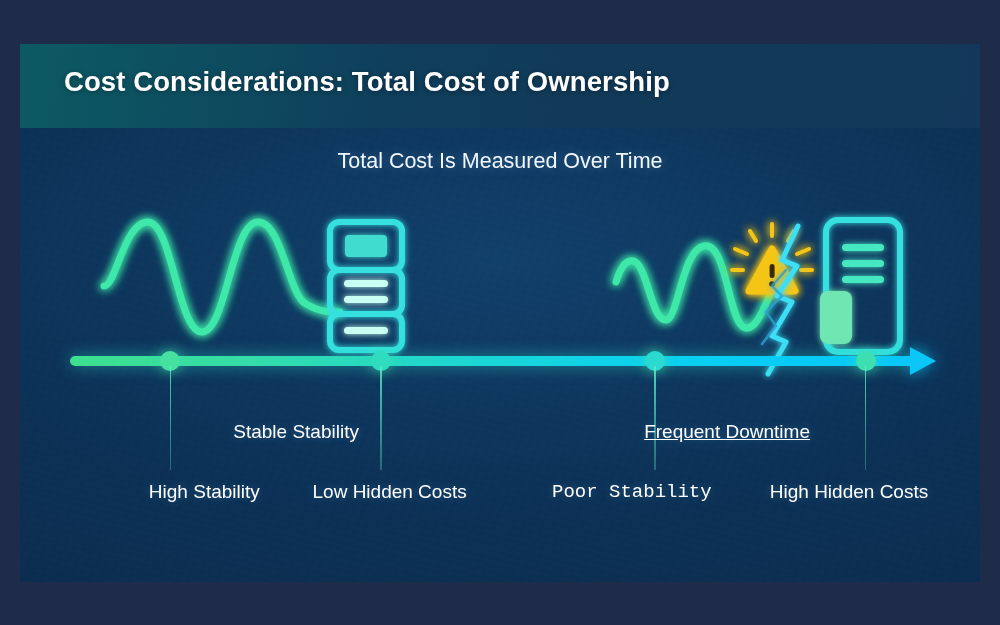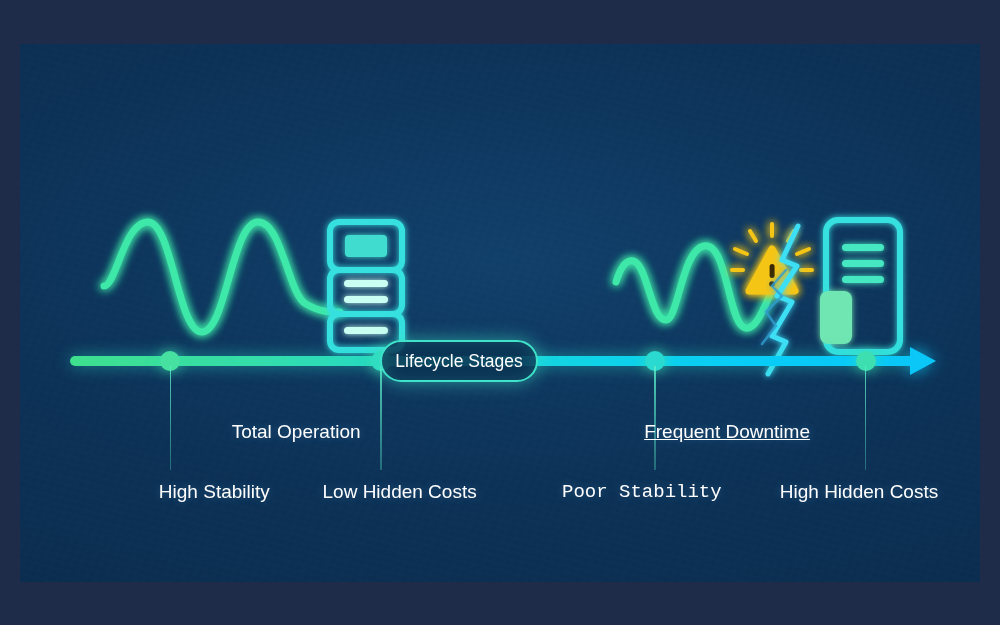--- a/index.html
+++ b/index.html
@@ -87,30 +87,33 @@
     position: absolute; top: 377px; text-align: center;
     font-size: 19px; color: #ffffff; white-space: nowrap;
     transform: translateX(-50%);
     text-shadow: 0 0 10px rgba(120,200,255,.3);
   }
   .cap-low {
     position: absolute; top: 437px; text-align: center;
     font-size: 19px; color: #ffffff; white-space: nowrap;
     transform: translateX(-50%);
     text-shadow: 0 0 10px rgba(120,200,255,.3);
-    margin-left: 10px;
   }
 </style>
 </head>
 <body>
 
 <div id="slide">
   <div id="noise"></div>
 
-
+  <div id="titlebar">
+    <div id="title">Cost Considerations: Total Cost of Ownership</div>
+  </div>
+
+  <div id="subtitle">Total Cost Is Measured Over Time</div>
 
   <svg id="art" viewBox="0 0 960 538">
     <defs>
       <filter id="glowG" x="-60%" y="-60%" width="220%" height="220%">
         <feGaussianBlur stdDeviation="5" result="b"></feGaussianBlur>
         <feMerge>
             <feMergeNode in="b"></feMergeNode>
             <feMergeNode in="b"></feMergeNode>
             <feMergeNode in="SourceGraphic"></feMergeNode>
           </feMerge>
@@ -195,24 +198,23 @@
       <div class="node" style="left: 634.8px; background: rgb(42, 217, 207);"></div>
       <div class="node" style="left: 845.6px; background: rgb(61, 223, 176);"></div>
     </div>
   <div id="ticks">
       <div class="tick" style="left: 149.5px;"></div>
       <div class="tick" style="left: 360.3px;"></div>
       <div class="tick" style="left: 634px;"></div>
       <div class="tick" style="left: 844.8px;"></div>
     </div>
 
-  <div id="pill">Lifecycle Stages</div>
 
   <div id="caps-mid">
-      <div class="cap-mid" style="left: 276.1px;">Total Operation</div>
+      <div class="cap-mid" style="left: 276.1px;">Stable Stability</div>
       <div class="cap-mid" style="left: 707.05px; text-decoration: underline;">Frequent Downtime</div>
     </div>
   <div id="caps-low">
       <div class="cap-low" style="left: 184.3px;">High Stability</div>
       <div class="cap-low" style="left: 369.6px;">Low Hidden Costs</div>
       <div class="cap-low" style="left: 611.85px; font-family: Liberation Mono, monospace;">Poor Stability</div>
       <div class="cap-low" style="left: 829px;">High Hidden Costs</div>
     </div>
 </div>
 

